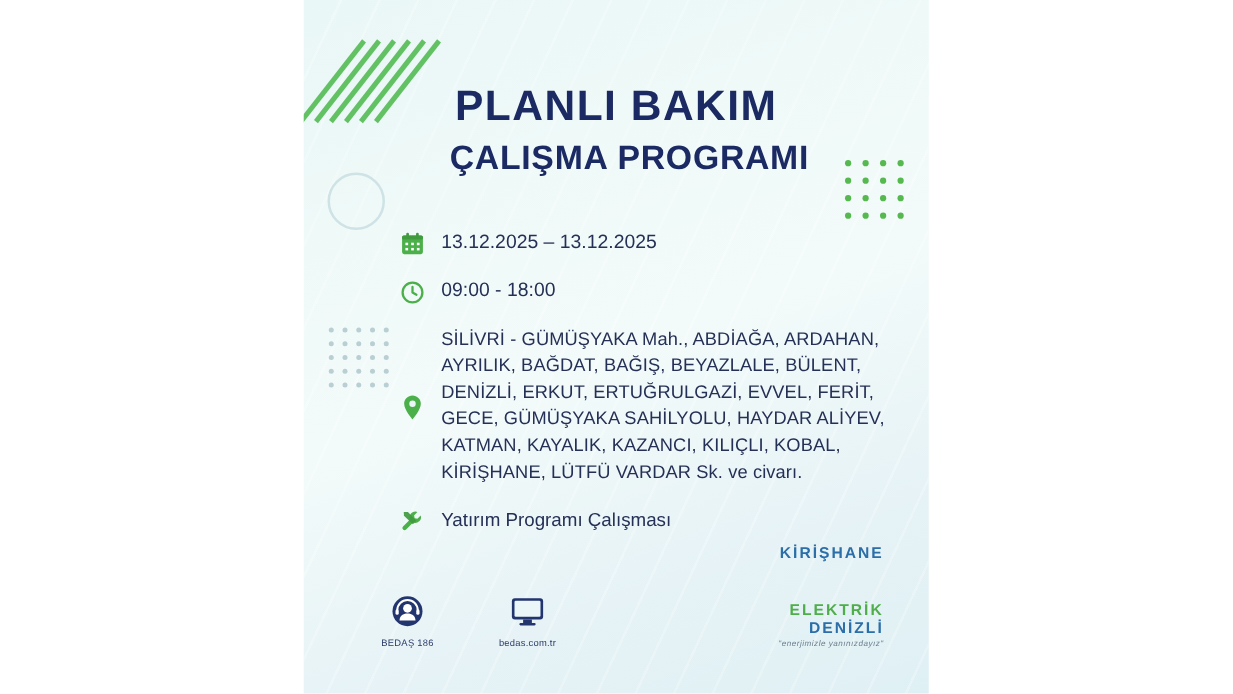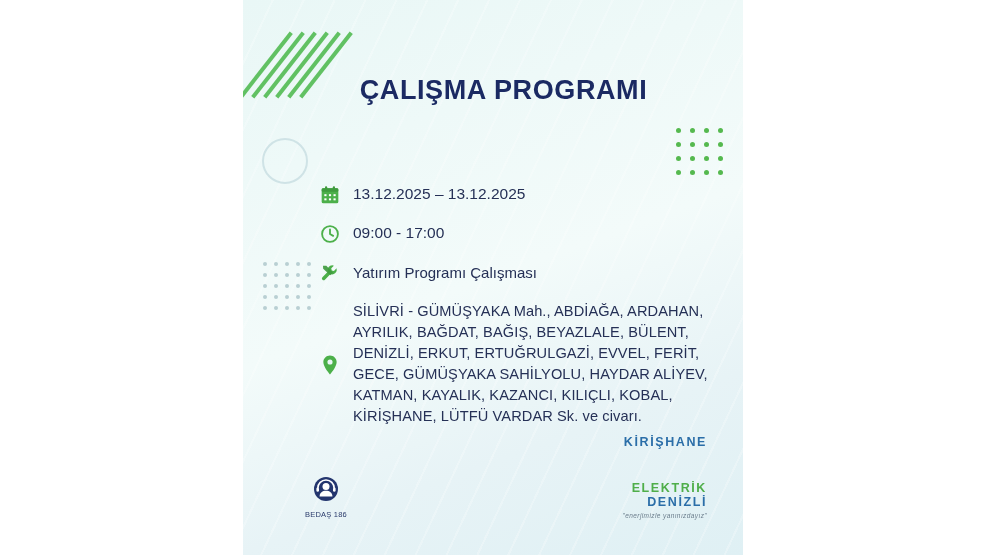--- a/index.html
+++ b/index.html
@@ -274,20 +274,21 @@
           <i></i>
           <i></i>
         <i></i>
           <i></i>
           <i></i>
           <i></i>
           <i></i>
       </div>
 
       <div class="title-block">
+        <div class="title-main">PLANLI BAKIM</div>
         <div class="title-sub">ÇALIŞMA PROGRAMI</div>
       </div>
 
       <div class="info">
 
         <div class="row date">
           <div class="ico">
             <svg width="20" height="20" viewBox="0 0 24 24">
               <rect x="2" y="4" width="20" height="18" rx="2" fill="#4cb04a"></rect>
               <rect x="2" y="4" width="20" height="4" rx="1.5" fill="#3f9b3e"></rect>
@@ -304,41 +305,41 @@
           <div class="txt">13.12.2025 – 13.12.2025</div>
         </div>
 
         <div class="row time">
           <div class="ico">
             <svg width="20" height="20" viewBox="0 0 24 24">
               <circle cx="12" cy="12" r="9.5" fill="none" stroke="#4cb04a" stroke-width="2.2"></circle>
               <path d="M12 6.6 V12 L15.8 14.2" fill="none" stroke="#4cb04a" stroke-width="2.2" stroke-linecap="round" stroke-linejoin="round"></path>
             </svg>
           </div>
-          <div class="txt">09:00 - 17:00</div>
+          <div class="txt">09:00 - 18:00</div>
+        </div>
+
+        <div class="row addr">
+          <div class="ico">
+            <svg width="20" height="22" viewBox="0 0 24 26">
+              <path d="M12 1.5c-4.4 0-8 3.5-8 7.9 0 6 8 15 8 15s8-9 8-15c0-4.4-3.6-7.9-8-7.9z" fill="#4cb04a"></path>
+              <circle cx="12" cy="9.4" r="3.1" fill="#eaf6f7"></circle>
+            </svg>
+          </div>
+          <div class="txt">SİLİVRİ - GÜMÜŞYAKA Mah., ABDİAĞA, ARDAHAN, AYRILIK, BAĞDAT, BAĞIŞ, BEYAZLALE, BÜLENT, DENİZLİ, ERKUT, ERTUĞRULGAZİ, EVVEL, FERİT, GECE, GÜMÜŞYAKA SAHİLYOLU, HAYDAR ALİYEV, KATMAN, KAYALIK, KAZANCI, KILIÇLI, KOBAL, KİRİŞHANE, LÜTFÜ VARDAR Sk. ve civarı.</div>
         </div>
 
         <div class="row work">
           <div class="ico">
             <svg width="20" height="20" viewBox="0 0 24 24">
               <path d="M14.8 2.6a5.6 5.6 0 0 0-5.2 7.7L2.9 17a2.1 2.1 0 0 0 3 3l6.7-6.7a5.6 5.6 0 0 0 7.3-6.9l-3.2 3.2-2.6-.6-.6-2.6 3.2-3.2a5.6 5.6 0 0 0-1.9-.6z" fill="#4cb04a"></path>
               <path d="M3.6 3.2 L7.6 3.2 L15.6 11.6 L12.4 14.8 L3.8 6.8 Z" fill="#3f9b3e" opacity="0.92"></path>
             </svg>
           </div>
           <div class="txt">Yatırım Programı Çalışması</div>
-        </div>
-
-        <div class="row addr">
-          <div class="ico">
-            <svg width="20" height="22" viewBox="0 0 24 26">
-              <path d="M12 1.5c-4.4 0-8 3.5-8 7.9 0 6 8 15 8 15s8-9 8-15c0-4.4-3.6-7.9-8-7.9z" fill="#4cb04a"></path>
-              <circle cx="12" cy="9.4" r="3.1" fill="#eaf6f7"></circle>
-            </svg>
-          </div>
-          <div class="txt">SİLİVRİ - GÜMÜŞYAKA Mah., ABDİAĞA, ARDAHAN, AYRILIK, BAĞDAT, BAĞIŞ, BEYAZLALE, BÜLENT, DENİZLİ, ERKUT, ERTUĞRULGAZİ, EVVEL, FERİT, GECE, GÜMÜŞYAKA SAHİLYOLU, HAYDAR ALİYEV, KATMAN, KAYALIK, KAZANCI, KILIÇLI, KOBAL, KİRİŞHANE, LÜTFÜ VARDAR Sk. ve civarı.</div>
         </div>
 
       </div>
 
       <div class="footer">
         <div class="contacts">
 
           <div class="contact">
             <div class="cico">
               <svg width="26" height="26" viewBox="0 0 26 26">
@@ -346,20 +347,31 @@
                 <circle cx="13" cy="10.6" r="3.5" fill="#ffffff"></circle>
                 <path d="M6.6 20.4c0-3.6 2.9-5.6 6.4-5.6s6.4 2 6.4 5.6z" fill="#ffffff"></path>
                 <path d="M4.8 12.2a8.2 8.2 0 0 1 16.4 0" fill="none" stroke="#ffffff" stroke-width="1.6"></path>
                 <rect x="3.4" y="11.4" width="2.6" height="4.4" rx="1.3" fill="#ffffff"></rect>
                 <rect x="20" y="11.4" width="2.6" height="4.4" rx="1.3" fill="#ffffff"></rect>
               </svg>
             </div>
             <div class="clabel">BEDAŞ 186</div>
           </div>
 
+          <div class="contact">
+            <div class="cico">
+              <svg width="28" height="24" viewBox="0 0 28 24">
+                <rect x="1.5" y="1.5" width="25" height="17" rx="2.4" fill="#23356e"></rect>
+                <rect x="3.6" y="3.6" width="20.8" height="12.8" rx="1" fill="#eaf6f7"></rect>
+                <rect x="10.5" y="18.6" width="7" height="3.6" fill="#23356e"></rect>
+                <rect x="7.5" y="21.4" width="13" height="1.9" rx="0.9" fill="#23356e"></rect>
+              </svg>
+            </div>
+            <div class="clabel">bedas.com.tr</div>
+          </div>
 
 
         </div>
 
         <div class="brand">
           <div class="b1">KİRİŞHANE</div>
           <div class="b2">ELEKTRİK</div>
           <div class="b3">DENİZLİ</div>
           <div class="b4">"enerjimizle yanınızdayız"</div>
         </div>

